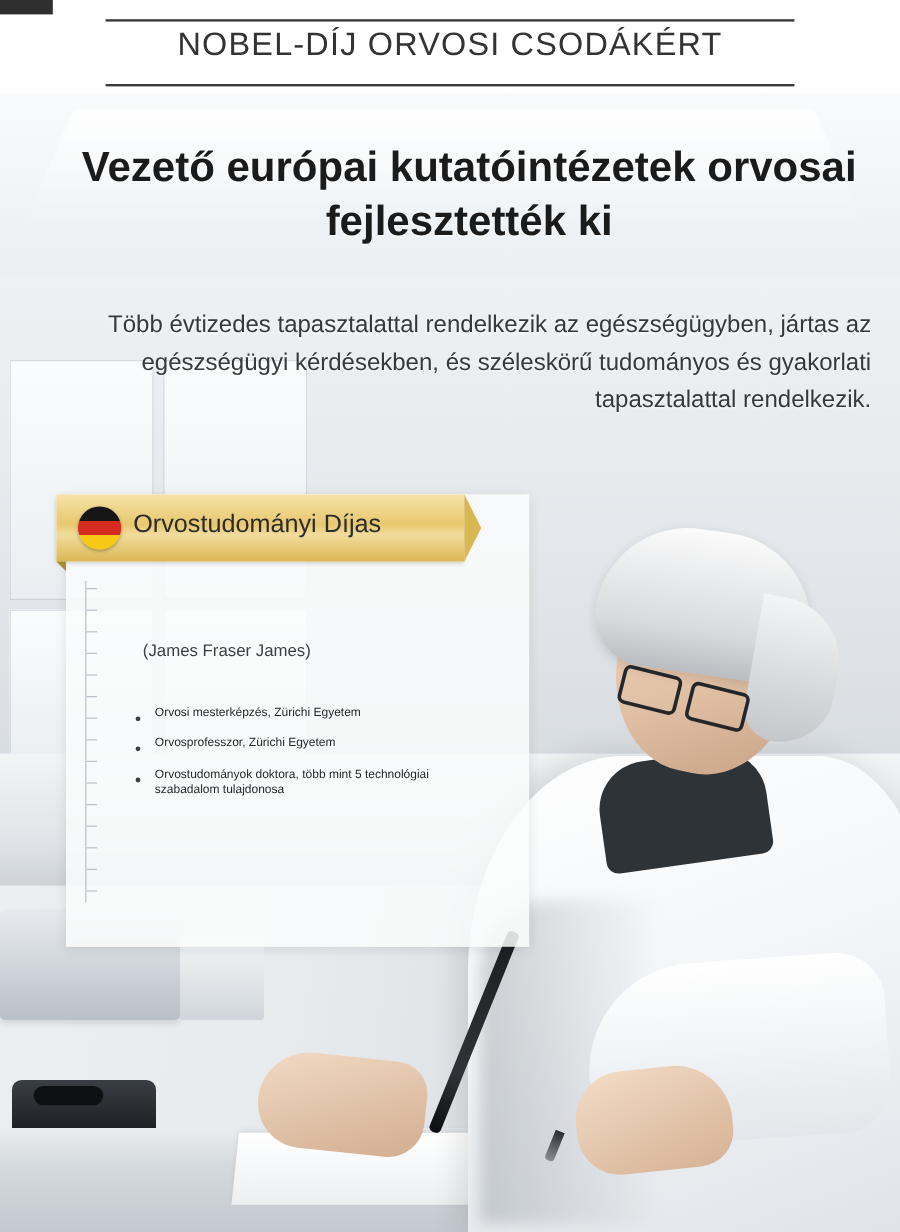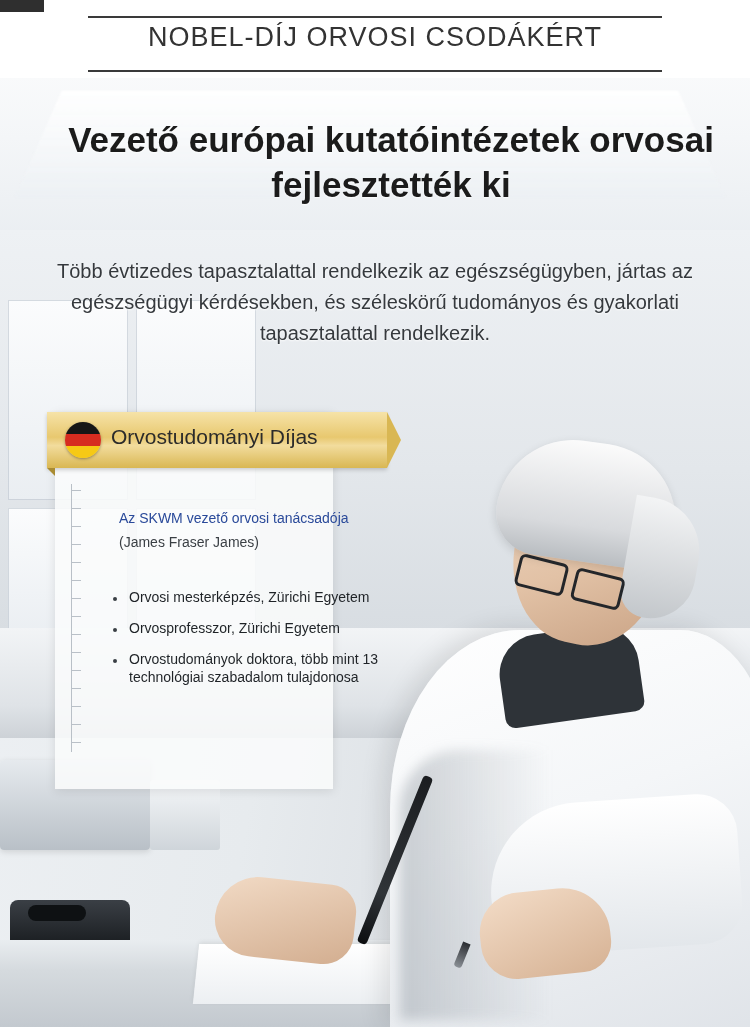--- a/index.html
+++ b/index.html
@@ -222,30 +222,30 @@
     position: absolute; left: 46px; top: 118px; width: 690px;
     text-align: center;
     font-size: 35px;
     font-weight: bold;
     color: #1b1b1b;
     line-height: 1.28;
     text-shadow: 0 1px 2px rgba(255,255,255,0.9);
   }
   .subtext {
     position: absolute; left: 24px; top: 256px; width: 702px;
-    text-align: center;
+    text-align: right;
     font-size: 20px;
     color: #35393d;
     line-height: 1.55;
     text-shadow: 0 1px 2px rgba(255,255,255,0.9);
   }
 
   
   .card {
-    position: absolute; left: 55px; top: 412px; width: 278px; height: 377px;
+    position: absolute; left: 55px; top: 412px; width: 386px; height: 377px;
     background: rgba(250,251,252,0.86);
     box-shadow: 0 2px 10px rgba(0,0,0,0.10);
   }
   .card-ribbon {
     position: absolute; left: -8px; top: 0; width: 340px; height: 56px;
     background: linear-gradient(180deg, #f6e3a8 0%, #e8c86f 45%, #f2dc9d 60%, #d9b753 100%);
     box-shadow: 0 2px 4px rgba(0,0,0,0.18);
   }
   .card-ribbon:after {
     content: "";
@@ -288,21 +288,21 @@
     font-size: 14px;
     color: #3a3f44;
   }
   .bullets {
     position: absolute; left: 56px; top: 176px; width: 278px;
     margin: 0; padding: 0;
     list-style: none;
   }
   .bullets li {
     position: relative;
-    font-size: 14px;
+    font-size: 10px;
     color: #1f2327;
     line-height: 1.34;
     margin-bottom: 12px;
     padding-left: 18px;
   }
   .bullets li:before {
     content: "";
     position: absolute;
     left: 2px; top: 9px;
     width: 4px; height: 4px;
@@ -375,23 +375,22 @@
         <i style="top:132px"></i>
       <i style="top:150px"></i>
         <i style="top:168px"></i>
         <i style="top:186px"></i>
         <i style="top:204px"></i>
       <i style="top:222px"></i>
         <i style="top:240px"></i>
         <i style="top:258px"></i>
     </div>
 
-    <div class="card-lead">Az SKWM vezető orvosi tanácsadója</div>
     <div class="card-sub">(James Fraser James)</div>
 
     <ul class="bullets">
       <li>Orvosi mesterképzés, Zürichi Egyetem</li>
       <li>Orvosprofesszor, Zürichi Egyetem</li>
-      <li>Orvostudományok doktora, több mint 13 technológiai szabadalom tulajdonosa</li>
+      <li>Orvostudományok doktora, több mint 5 technológiai szabadalom tulajdonosa</li>
     </ul>
   </div>
 
 </div>
 
 </body></html>

